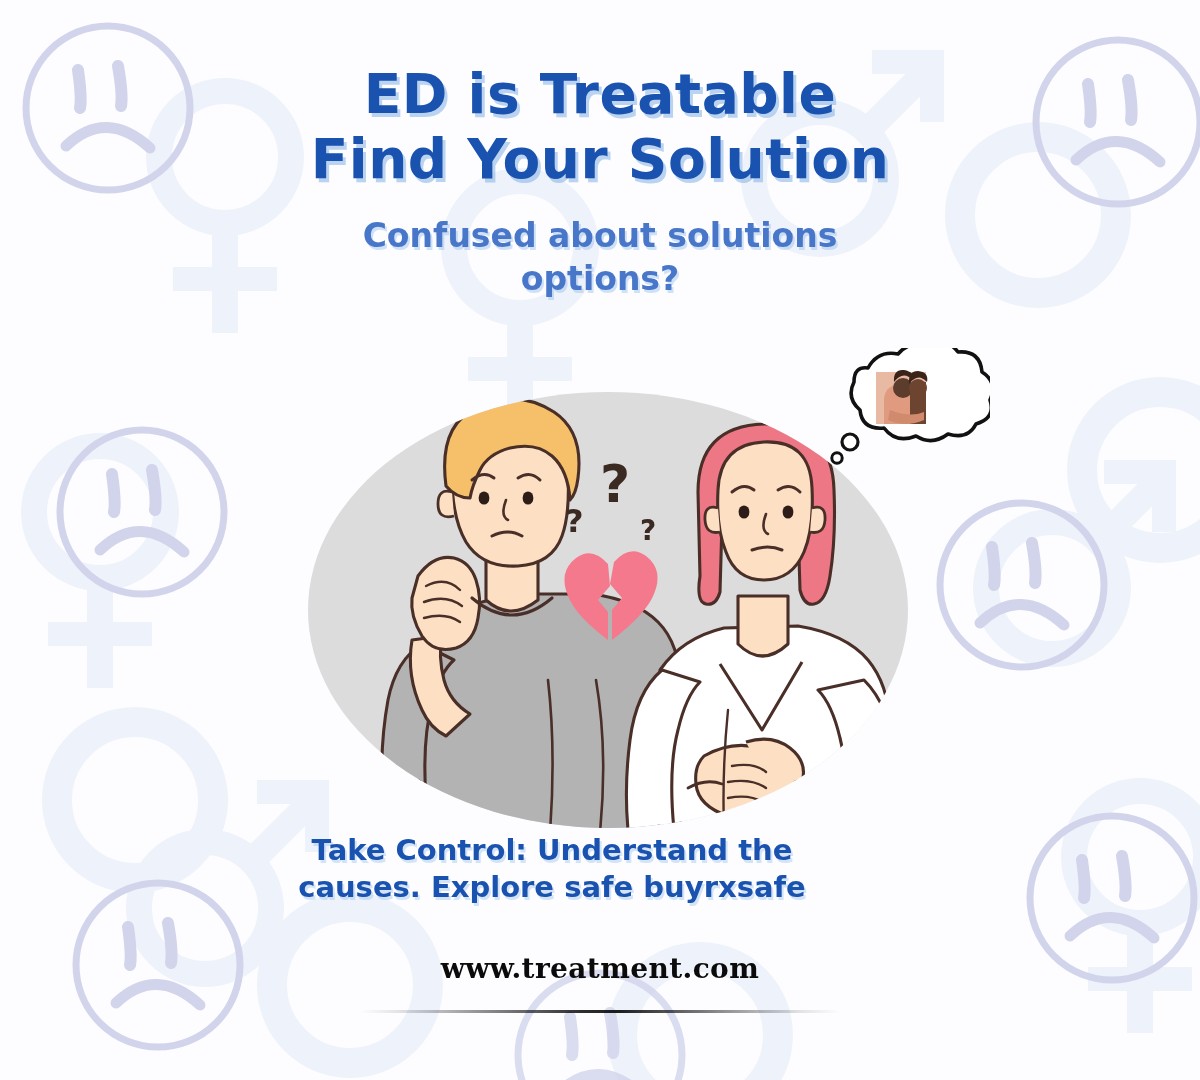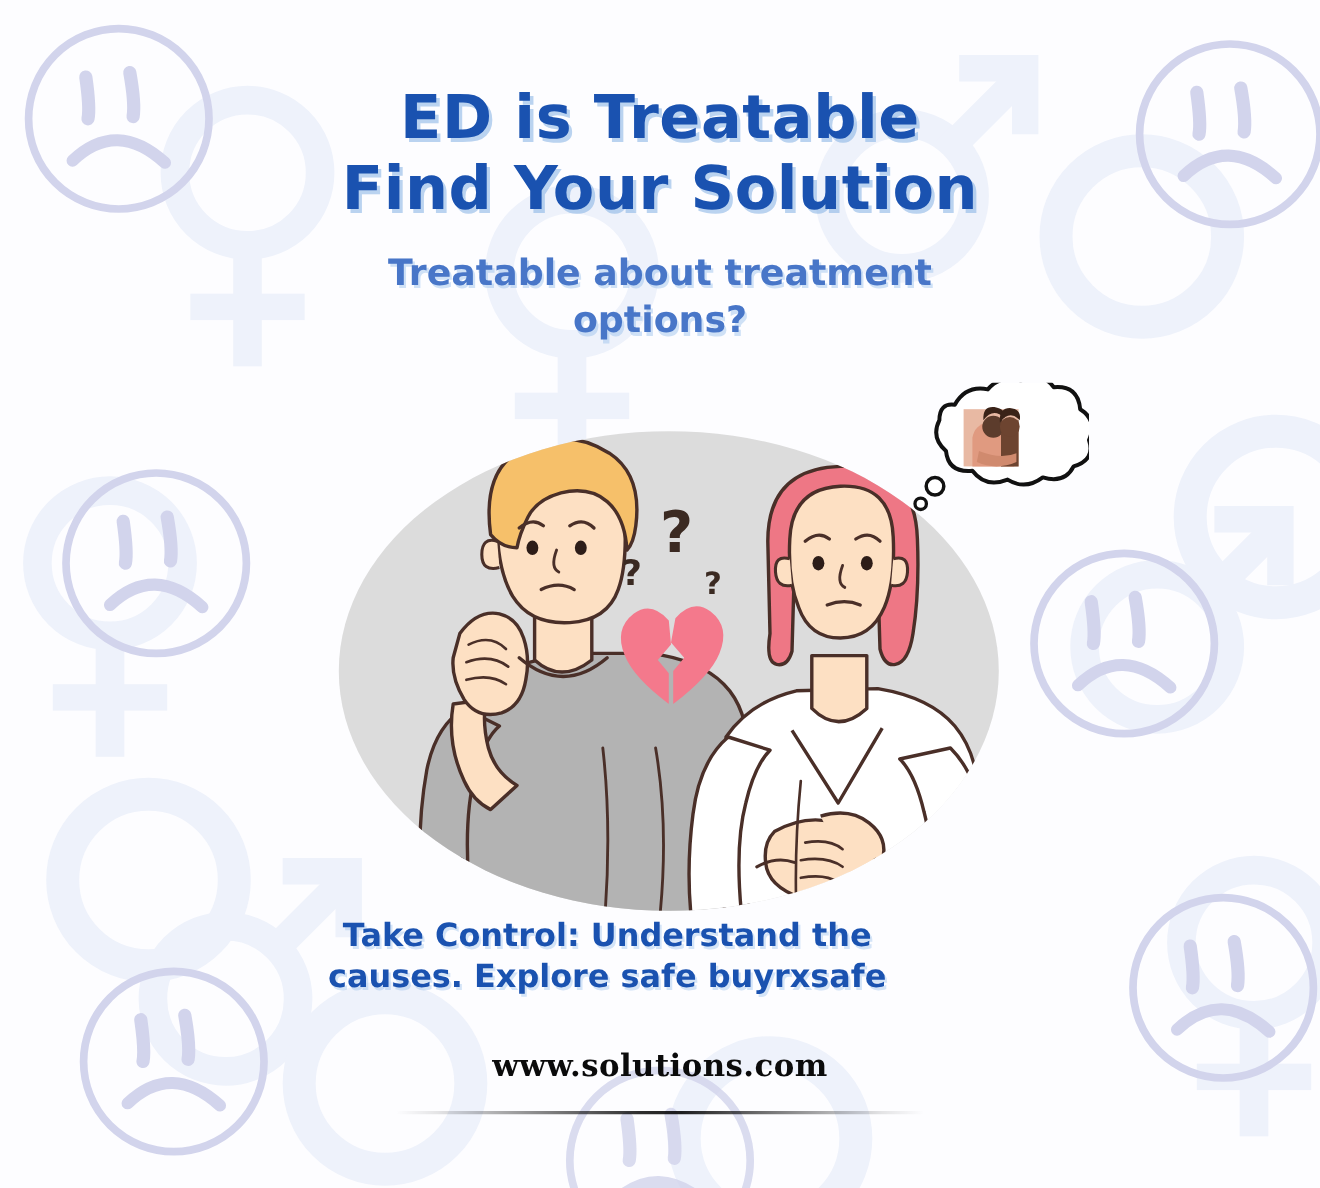--- a/index.html
+++ b/index.html
@@ -19,21 +19,21 @@
   
   .bg-layer{
     position:absolute;inset:0;
     z-index:0;
     pointer-events:none;
   }
   .bg-layer svg{position:absolute;inset:0;width:1200px;height:1080px;}
 
   
   .head-wrap{
-    position:absolute;top:12px;left:0;width:1200px;
+    position:absolute;top:0;left:0;width:1200px;
     z-index:3;
     text-align:center;
   }
   .title{
     margin:0;
     padding-top:62px;
     font-family:"DejaVu Sans", sans-serif;
     font-weight:700;
     font-size:55px;
     line-height:1.18;
@@ -172,21 +172,21 @@
       <use href="#sadface" x="600" y="1055" opacity="0.8"></use>
     </svg>
   </div>
 
   <div class="head-wrap">
     <h1 class="title">
       <span>ED is Treatable</span>
       <span class="l2">Find Your Solution</span>
     </h1>
     <h2 class="subtitle">
-      <span>Treatable about treatment</span>
+      <span>Confused about solutions</span>
       <span class="l2">options?</span>
     </h2>
   </div>
 
   <div class="illus">
     <svg viewBox="0 0 640 450" xmlns="http://www.w3.org/2000/svg">
       <defs>
         <clipPath id="blobclip">
           <ellipse cx="308" cy="230" rx="300" ry="218"></ellipse>
         </clipPath>
@@ -413,16 +413,16 @@
       <circle cx="40" cy="94" r="8" fill="#ffffff" stroke="#111111" stroke-width="3.2"></circle>
       <circle cx="27" cy="110" r="5.2" fill="#ffffff" stroke="#111111" stroke-width="3"></circle>
     </svg>
   </div>
 
   <p class="cta">
     <span>Take Control: Understand the</span>
     <span class="l2">causes. Explore safe buyrxsafe</span>
   </p>
 
-  <p class="site">www.solutions.com</p>
+  <p class="site">www.treatment.com</p>
   <div class="divider"></div>
 
 </div>
 
 </body></html>

